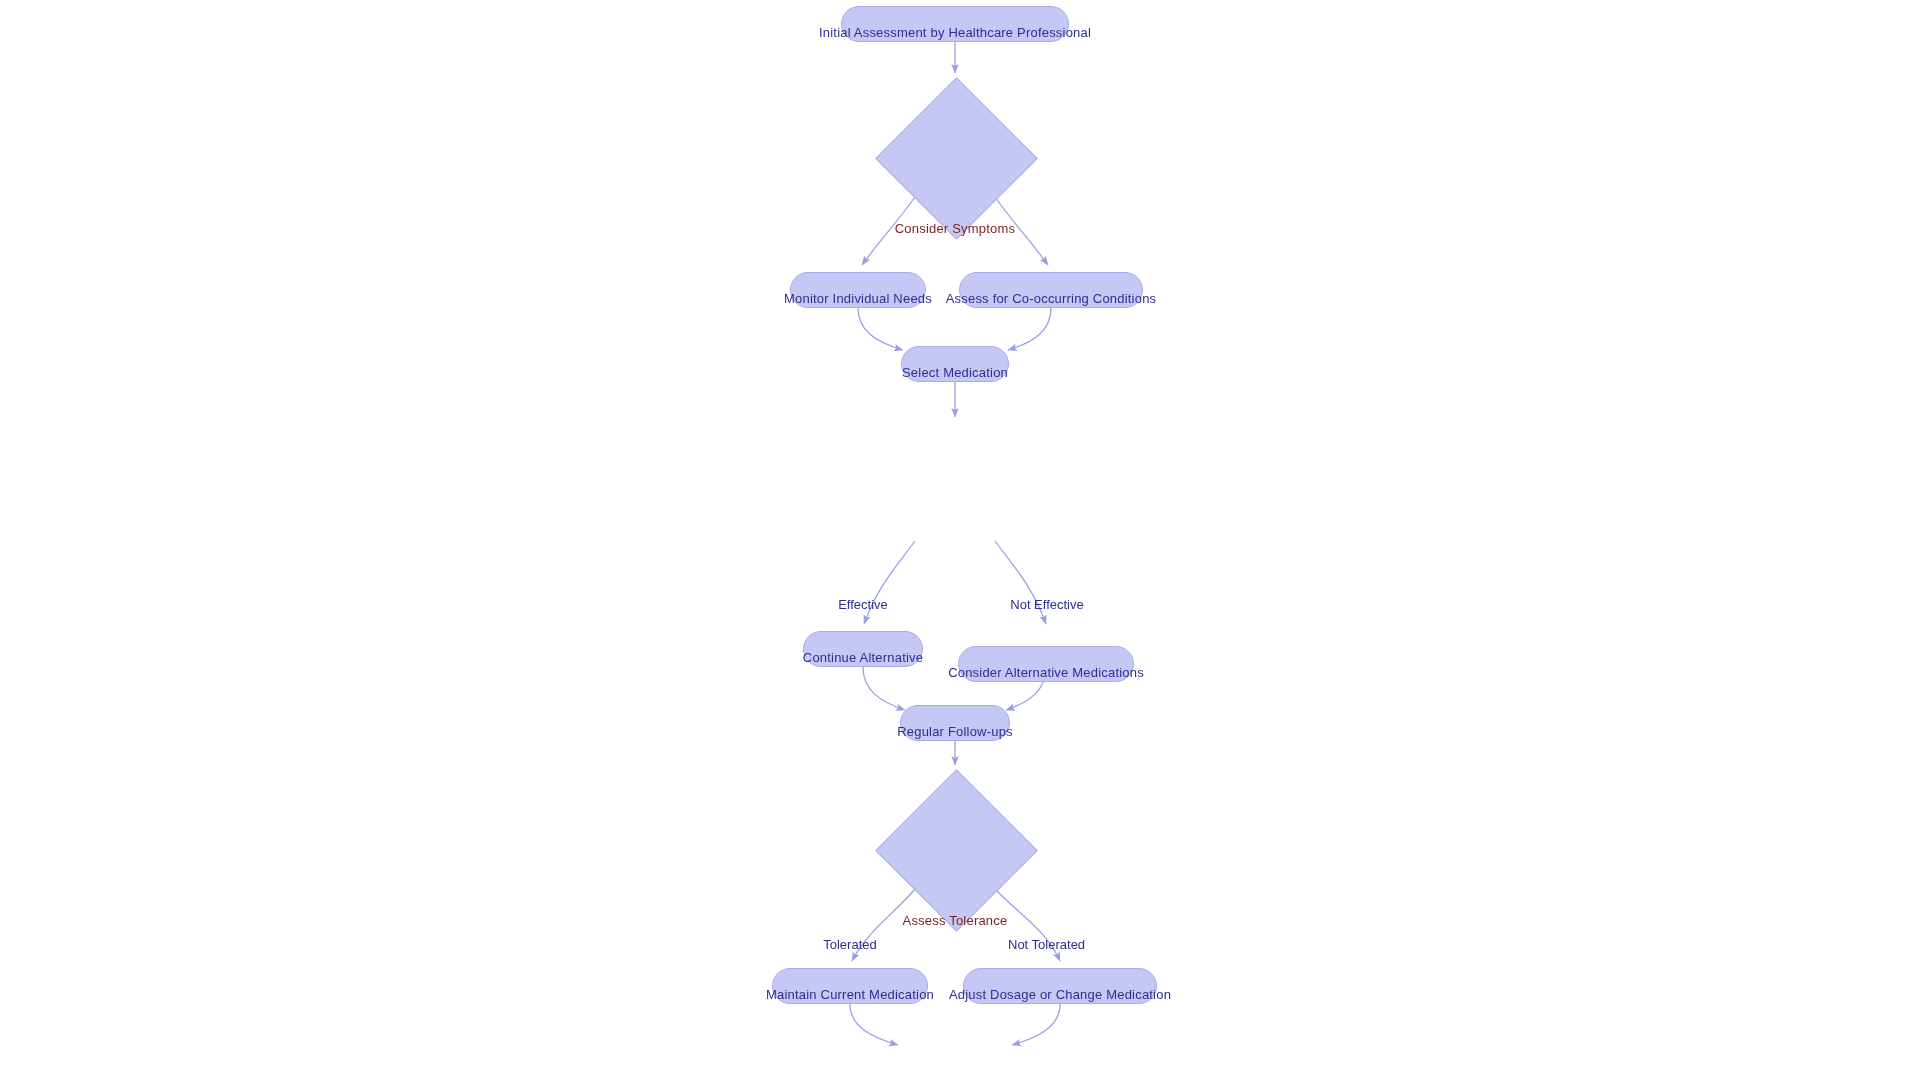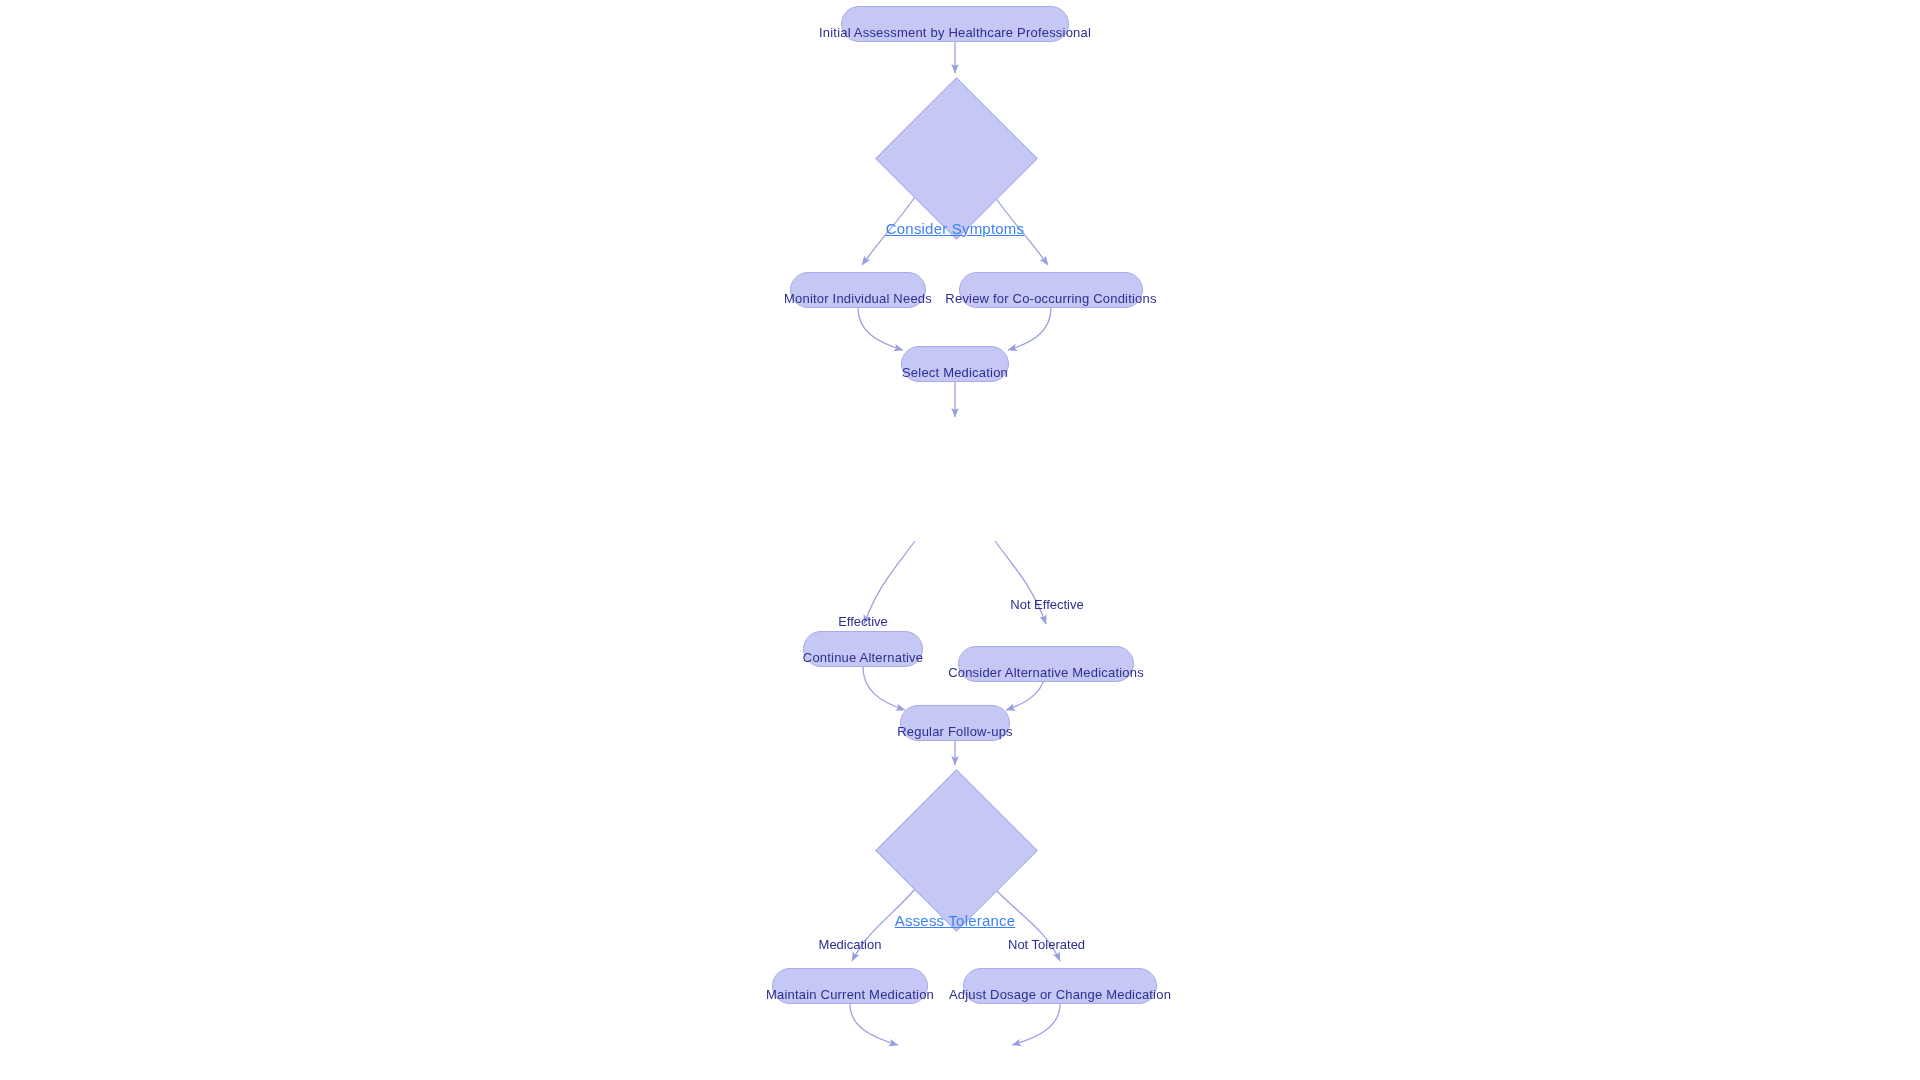--- a/index.html
+++ b/index.html
@@ -60,24 +60,23 @@
     height: 113px;
     margin-left: -56.5px;
     margin-top: -56.5px;
     background: #c5c8f5;
     border: 1px solid #aaadea;
     transform: rotate(45deg);
   }
   .node-decision .diamond-label {
     position: relative;
     z-index: 2;
-    color: #3b82f6;
-    font-size: 15px;
+    color: #7f1d1d;
+    font-size: 13px;
     white-space: nowrap;
-    text-decoration: underline;
   }
   .edge-label {
     position: absolute;
     color: #2e2e8f;
     font-family: "Liberation Sans", sans-serif;
     font-size: 13px;
     white-space: nowrap;
     background: transparent;
   }
 </style>
@@ -118,21 +117,21 @@
   <div class="node node-decision" style="left:875px; top:77px; width:160px; height:160px;">
     <span class="diamond-shape"></span>
     <span class="diamond-label">Consider Symptoms</span>
   </div>
 
   <div class="node node-process" style="left:790px; top:272px; width:136px; height:36px;">
     <span>Monitor Individual Needs</span>
   </div>
 
   <div class="node node-process" style="left:959px; top:272px; width:184px; height:36px;">
-    <span>Review for Co-occurring Conditions</span>
+    <span>Assess for Co-occurring Conditions</span>
   </div>
 
   <div class="node node-process" style="left:901px; top:346px; width:108px; height:36px;">
     <span>Select Medication</span>
   </div>
 
 
   <div class="node node-process" style="left:803px; top:631px; width:120px; height:36px;">
     <span>Continue Alternative</span>
   </div>
@@ -152,29 +151,29 @@
 
   <div class="node node-process" style="left:772px; top:968px; width:156px; height:36px;">
     <span>Maintain Current Medication</span>
   </div>
 
   <div class="node node-process" style="left:963px; top:968px; width:194px; height:36px;">
     <span>Adjust Dosage or Change Medication</span>
   </div>
 
 
-  <div class="edge-label" style="left:818px; top:597px; width:90px; text-align:center;margin-top:17px;">
+  <div class="edge-label" style="left:818px; top:597px; width:90px; text-align:center;">
     <span>Effective</span>
   </div>
 
   <div class="edge-label" style="left:997px; top:597px; width:100px; text-align:center;">
     <span>Not Effective</span>
   </div>
 
   <div class="edge-label" style="left:805px; top:937px; width:90px; text-align:center;">
-    <span>Medication</span>
+    <span>Tolerated</span>
   </div>
 
   <div class="edge-label" style="left:1008px; top:937px; width:104px; text-align:left;">
     <span>Not Tolerated</span>
   </div>
 
 </div>
 
 </body></html>

